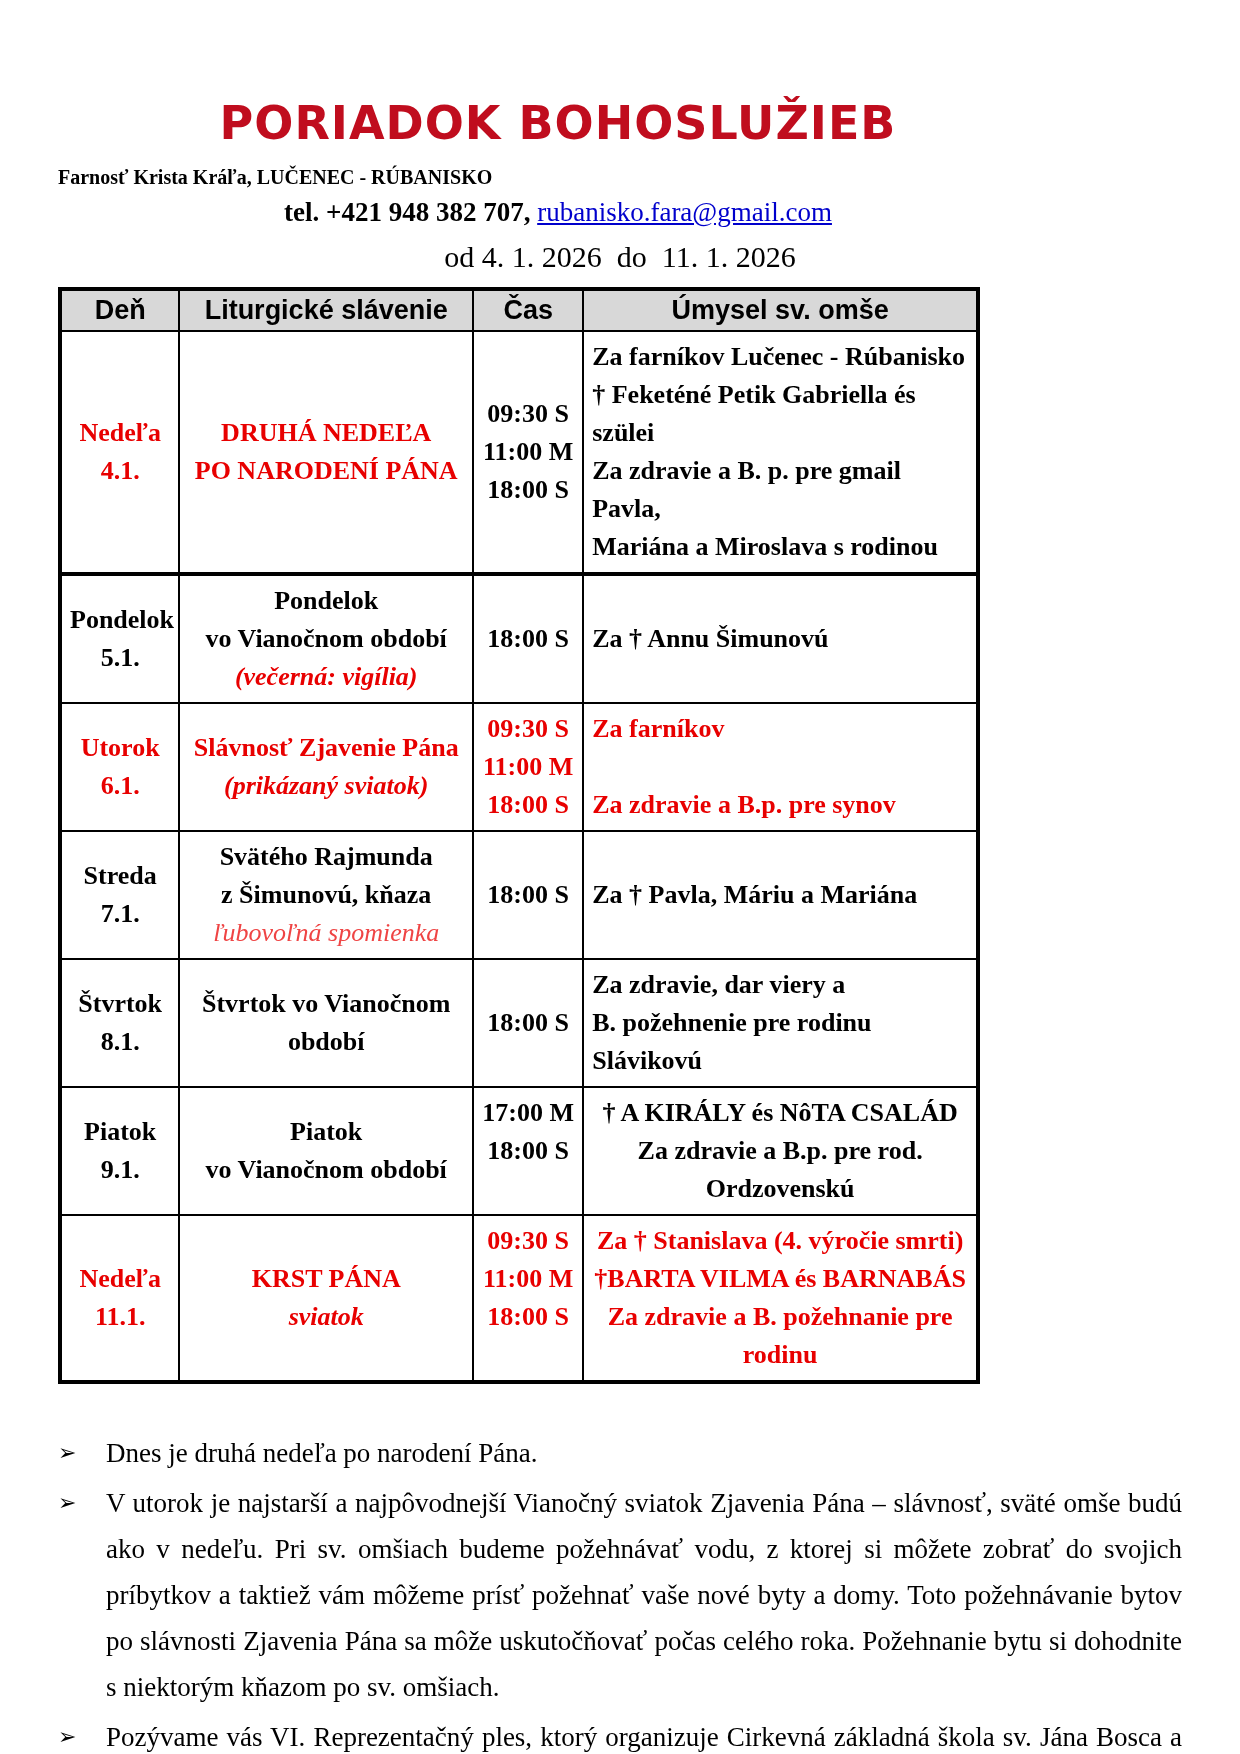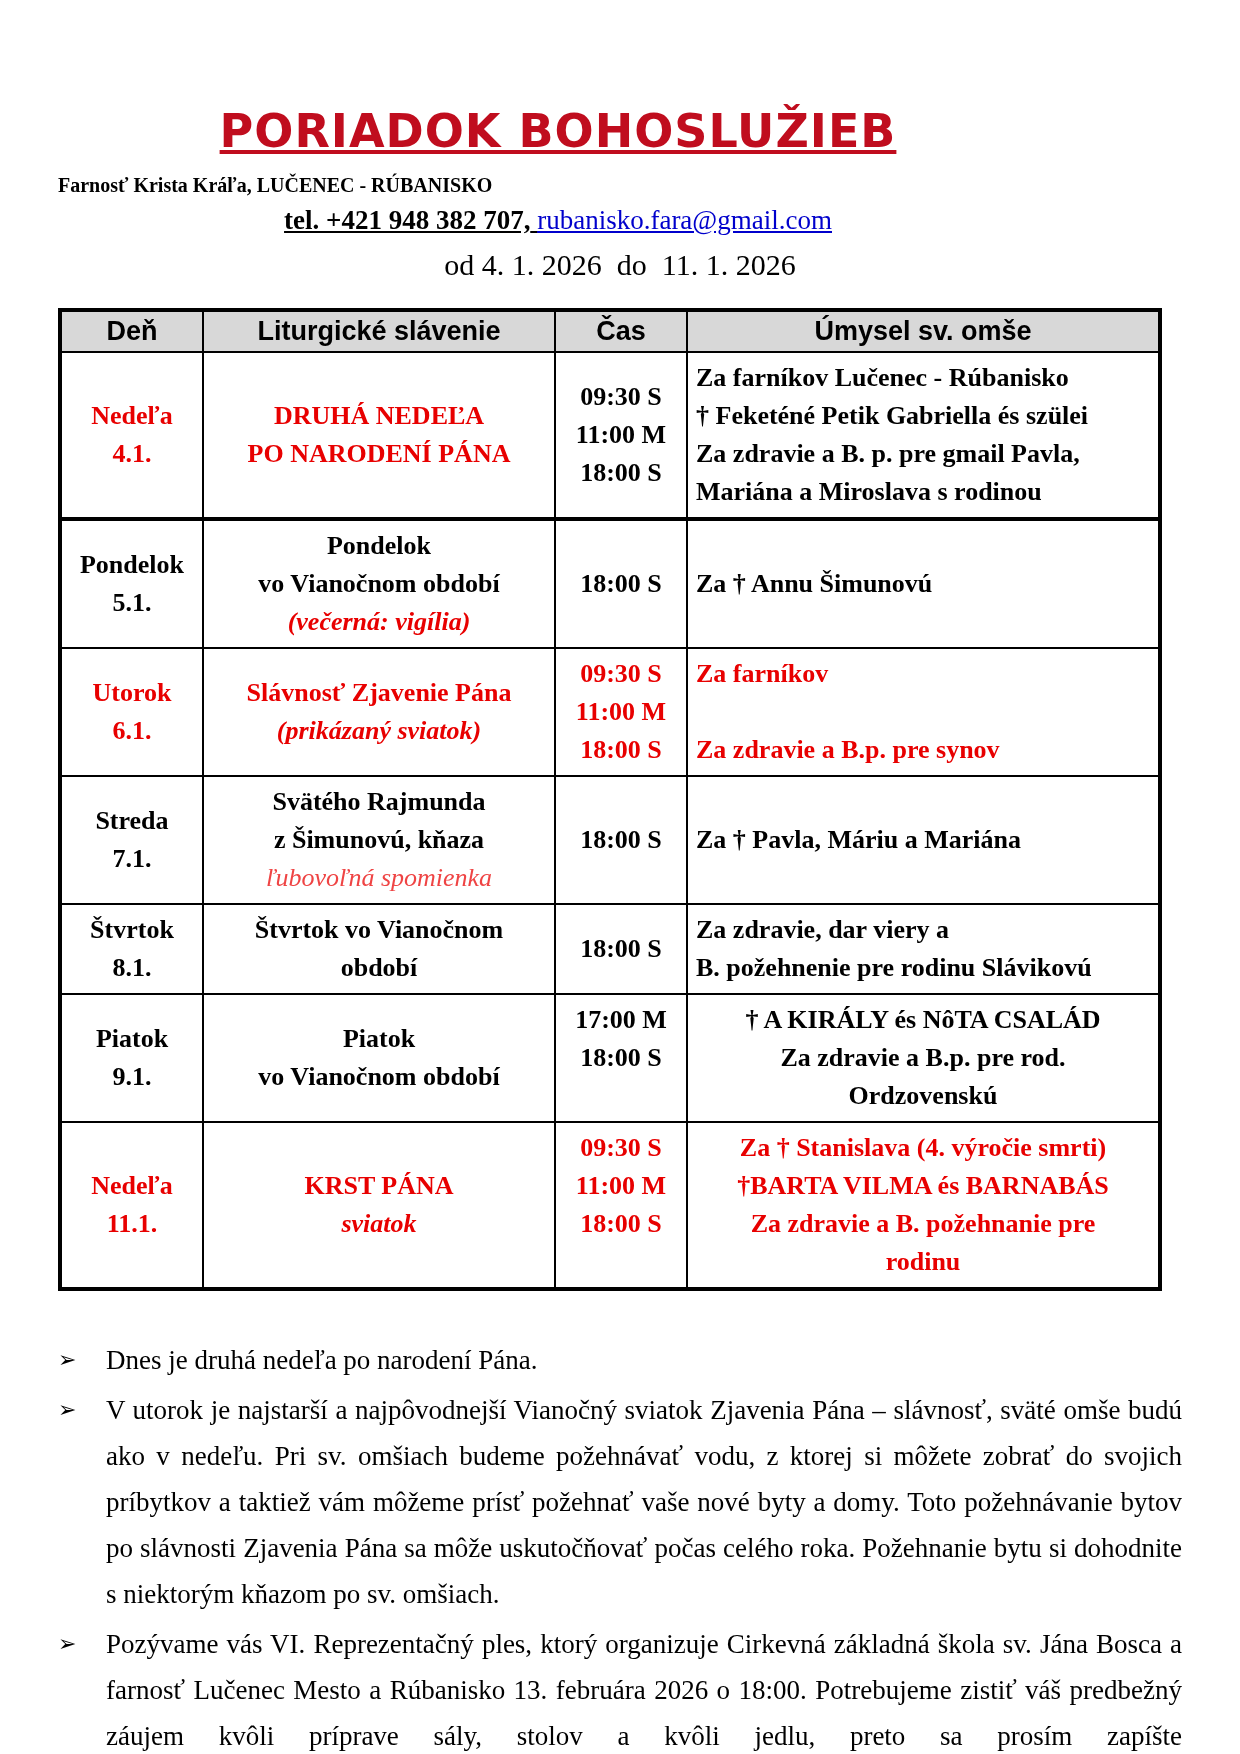--- a/index.html
+++ b/index.html
@@ -14,46 +14,45 @@
     width:1240px; height:1754px;
     background:#ffffff;
     font-family:"Liberation Serif", serif;
     color:#000;
   }
   .page{ padding:92px 58px 0 58px; }
 
   
   .hdr-narrow{ width:1000px; }
   .title{
-    margin:12px; text-align:center;
+    margin:4px; text-align:center;
     font-family:"DejaVu Sans", sans-serif;
     font-weight:bold; font-size:46px; letter-spacing:1px;
     color:var(--title-red);
-    text-decoration:underline;
   }
   .parish{
     margin-top:16px; 
     font-weight:bold; font-size:20px;
   }
   .contact{
     margin-top:8px; text-align:center;
-    font-weight:bold; font-size:27px;text-decoration:underline;
+    font-weight:bold; font-size:27px;
   }
   .contact a{
     color:var(--link-blue); text-decoration:underline; font-weight:normal;
     cursor:pointer;
   }
   .daterange{
     margin-top:12px; text-align:center;
     font-size:30px; white-space:pre;
   }
 
   
   table.schedule{
-    width:1104px; margin-top:26px;
+    width:922px; margin-top:13px;
     border-collapse:collapse;
     border:4px solid #000;
     table-layout:fixed;
   }
   .schedule th{
     background:var(--hdr-gray);
     font-family:"Liberation Sans", sans-serif;
     font-size:27px; font-weight:bold;
     border:2px solid #000;
     padding:4px 4px;

